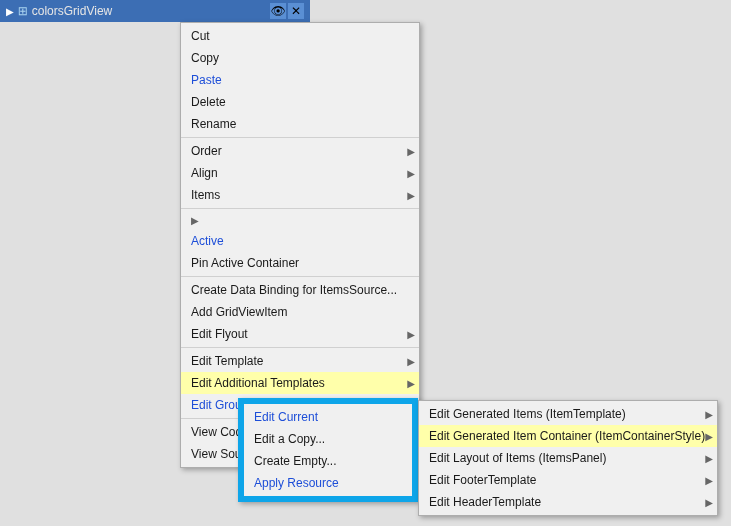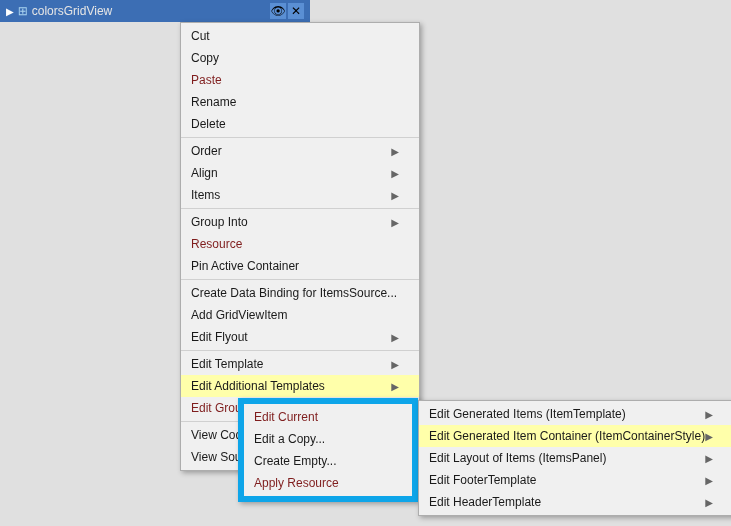--- a/index.html
+++ b/index.html
@@ -59,30 +59,30 @@
       position: absolute;
       background: #f0f0f0;
       border: 1px solid #adadad;
       box-shadow: 2px 2px 5px rgba(0,0,0,0.3);
       min-width: 240px;
       padding: 2px 0;
       z-index: 100;
     }
 
     .menu-item {
-      padding: 4px 20px 4px 10px;
+      padding: 4px 4px 4px 10px;
       cursor: pointer;
       display: flex;
       align-items: center;
       justify-content: space-between;
       white-space: nowrap;
       color: #1a1a1a;
     }
     .menu-item.disabled {
-      color: #7f1d1d;
+      color: #1d4ed8;
       cursor: default;
     }
     .menu-item.highlighted {
       background: #ffffaa;
       color: #1a1a1a;
     }
     .menu-separator {
       height: 1px;
       background: #d0d0d0;
       margin: 2px 0;
@@ -143,49 +143,48 @@
   <div class="menu-item">
     <span class="menu-item-label">Cut</span>
   </div>
   <div class="menu-item">
     <span class="menu-item-label">Copy</span>
   </div>
   <div class="menu-item disabled">
     <span class="menu-item-label">Paste</span>
   </div>
   <div class="menu-item">
+    <span class="menu-item-label">Delete</span>
+  </div>
+  <div class="menu-item">
     <span class="menu-item-label">Rename</span>
   </div>
-  <div class="menu-item">
-    <span class="menu-item-label">Delete</span>
-  </div>
 
   <div class="menu-separator"></div>
 
   <div class="menu-item">
     <span class="menu-item-label">Order</span>
     <span class="menu-arrow">▶</span>
   </div>
   <div class="menu-item">
     <span class="menu-item-label">Align</span>
     <span class="menu-arrow">▶</span>
   </div>
   <div class="menu-item">
     <span class="menu-item-label">Items</span>
     <span class="menu-arrow">▶</span>
   </div>
 
   <div class="menu-separator"></div>
 
   <div class="menu-item">
-    <span class="menu-item-label">Group Into</span>
-    <span class="menu-arrow">▶</span>
-  </div>
-  <div class="menu-item disabled">
-    <span class="menu-item-label">Resource</span>
+    <span class="menu-arrow">▶</span>
+  </div>
+  <div class="menu-item disabled">
+    <span class="menu-item-label">Active</span>
   </div>
   <div class="menu-item">
     <span class="menu-item-label">Pin Active Container</span>
   </div>
 
   <div class="menu-separator"></div>
 
   <div class="menu-item">
     <span class="menu-item-label">Create Data Binding for ItemsSource...</span>
   </div>

